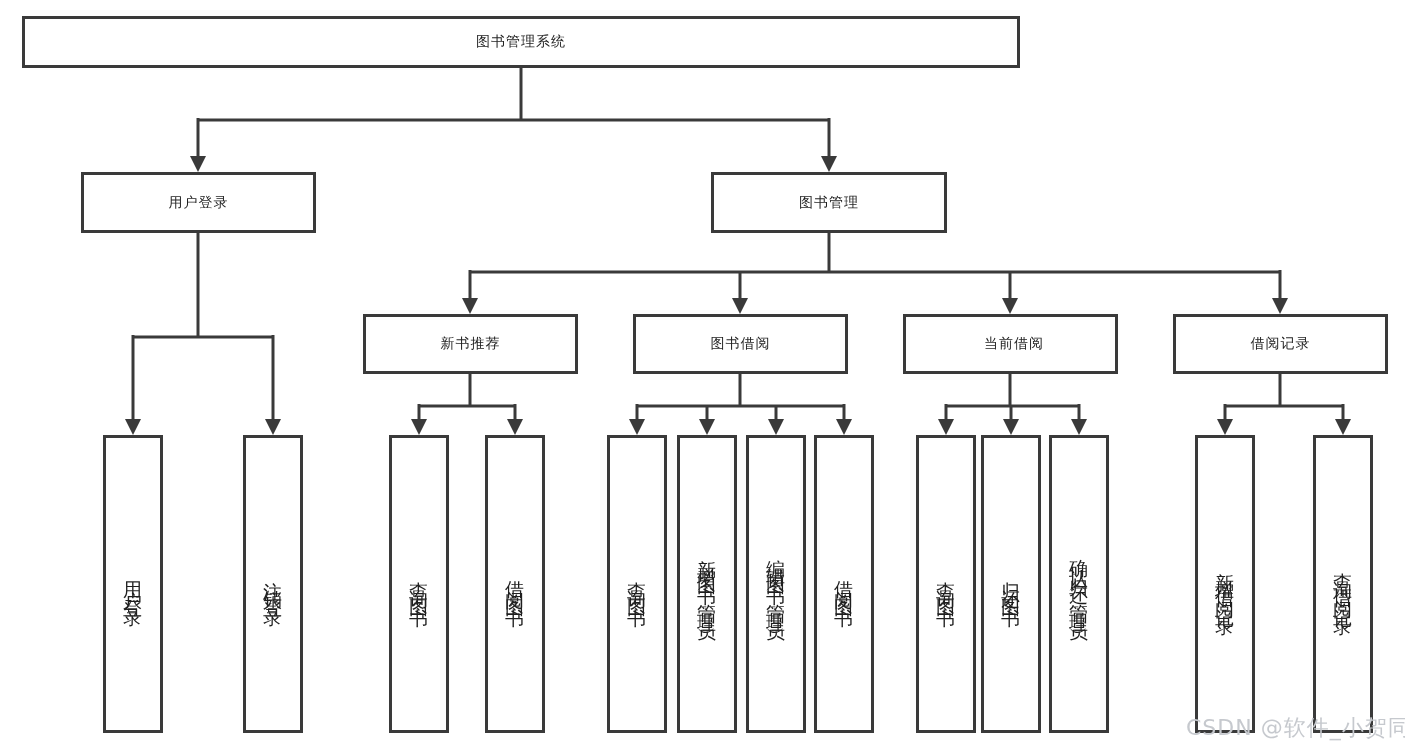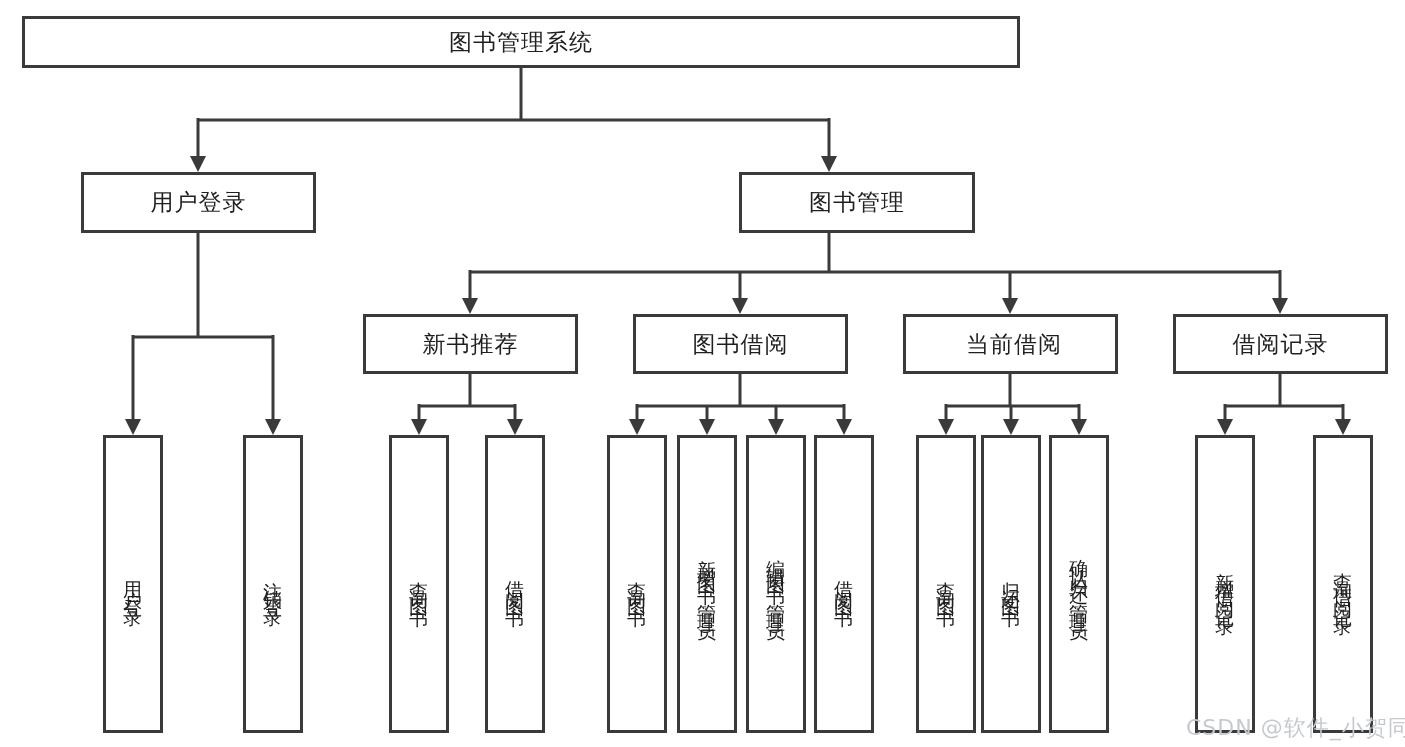--- a/index.html
+++ b/index.html
@@ -21,33 +21,33 @@
   .connectors polygon{fill:var(--line);stroke:none;}
   .node{
     position:absolute;
     box-sizing:border-box;
     border:3px solid var(--line);
     background:#fff;
     display:flex;align-items:center;justify-content:center;
     color:var(--text);
     z-index:2;
   }
-  .node.h{font-size:23px;letter-spacing:1px;}
+  .node.h{font-size:14px;letter-spacing:1px;}
   .node.v{font-size:19px;}
   .node.v .vtxt{
     writing-mode:vertical-rl;
     letter-spacing:9px;
     line-height:1;
     white-space:nowrap;
   }
   
   .n-root{left:22px;top:16px;width:998px;height:52px;}
   
   .n-l2a{left:81px;top:172px;width:235px;height:61px;}
-  .n-l2b{left:739px;top:172px;width:236px;height:61px;}
+  .n-l2b{left:711px;top:172px;width:236px;height:61px;}
   
   .n-l3{top:314px;width:215px;height:60px;}
   .n-l3a{left:363px;} .n-l3b{left:633px;} .n-l3c{left:903px;padding-left:7px;} .n-l3d{left:1173px;}
   
   .leaf{top:435px;width:60px;height:298px;}
   .lf0{left:103px;}  .lf1{left:243px;}
   .lf2{left:389px;}  .lf3{left:485px;}
   .lf4{left:607px;}  .lf5{left:677px;}  .lf6{left:746px;}  .lf7{left:814px;}
   .lf8{left:916px;}  .lf9{left:981px;}  .lf10{left:1049px;}
   .lf11{left:1195px;}.lf12{left:1313px;}

